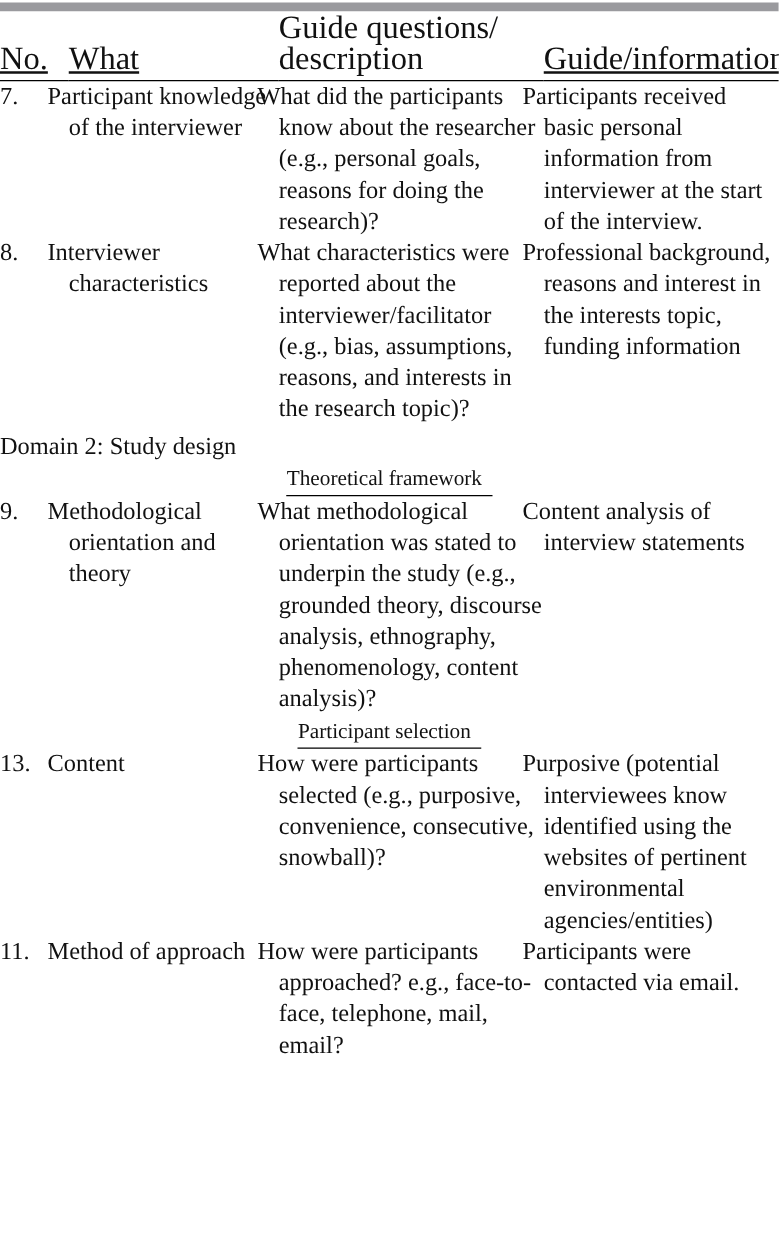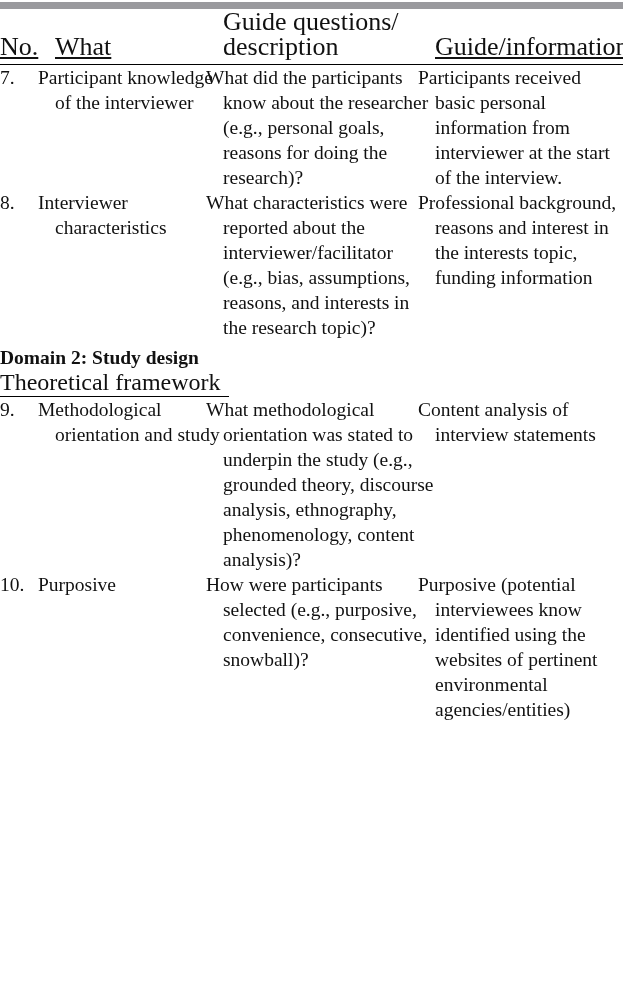--- a/index.html
+++ b/index.html
@@ -81,26 +81,27 @@
     font-weight: bold;
     padding-right: 4px;
   }
   .pad-top { padding-top: 7px; }
   .pad-bot { padding-bottom: 2px; }
 
   
   .domain-row td {
     font-size: 19.5px;
     line-height: 25px;
-    font-weight: bold;
+    font-weight: normal;
     padding-top: 5px;
   }
   .subsec-row td {
-    font-size: 24px;
+    font-size: 17px;
     line-height: 25px;
+    text-align: center;
   }
   .subsec-underline {
     display: inline-block;
     border-bottom: 1.5px solid #000000;
     padding-right: 8px;
     padding-bottom: 1px;
   }
 </style>
 </head>
 <body>
@@ -142,24 +143,33 @@
         <td class="cell-txt pad-top pad-bot">Professional background, reasons and interest in the interests topic, funding information</td>
       </tr>
       <tr class="domain-row">
         <td colspan="4">Domain 2: Study design</td>
       </tr>
       <tr class="subsec-row">
         <td colspan="4"><span class="subsec-underline">Theoretical framework</span></td>
       </tr>
       <tr class="body-row">
         <td class="cell-no pad-top pad-bot">9.</td>
-        <td class="cell-txt pad-top pad-bot">Methodological orientation and study</td>
+        <td class="cell-txt pad-top pad-bot">Methodological orientation and theory</td>
         <td class="cell-txt pad-top pad-bot">What methodological orientation was stated to underpin the study (e.g., grounded theory, discourse analysis, ethnography, phenomenology, content analysis)?</td>
         <td class="cell-txt pad-top pad-bot">Content analysis of interview statements</td>
       </tr>
+      <tr class="subsec-row">
+        <td colspan="4"><span class="subsec-underline">Participant selection</span></td>
+      </tr>
       <tr class="body-row">
-        <td class="cell-no pad-top pad-bot">10.</td>
-        <td class="cell-txt pad-top pad-bot">Purposive</td>
+        <td class="cell-no pad-top pad-bot">13.</td>
+        <td class="cell-txt pad-top pad-bot">Content</td>
         <td class="cell-txt pad-top pad-bot">How were participants selected (e.g., purposive, convenience, consecutive, snowball)?</td>
         <td class="cell-txt pad-top pad-bot">Purposive (potential interviewees know identified using the websites of pertinent environmental agencies/entities)</td>
+      </tr>
+      <tr class="body-row">
+        <td class="cell-no pad-top pad-bot">11.</td>
+        <td class="cell-txt pad-top pad-bot">Method of approach</td>
+        <td class="cell-txt pad-top pad-bot">How were participants approached? e.g., face-to-face, telephone, mail, email?</td>
+        <td class="cell-txt pad-top pad-bot">Participants were contacted via email.</td>
       </tr>
     </tbody>
 </table>
 
 </body></html>

